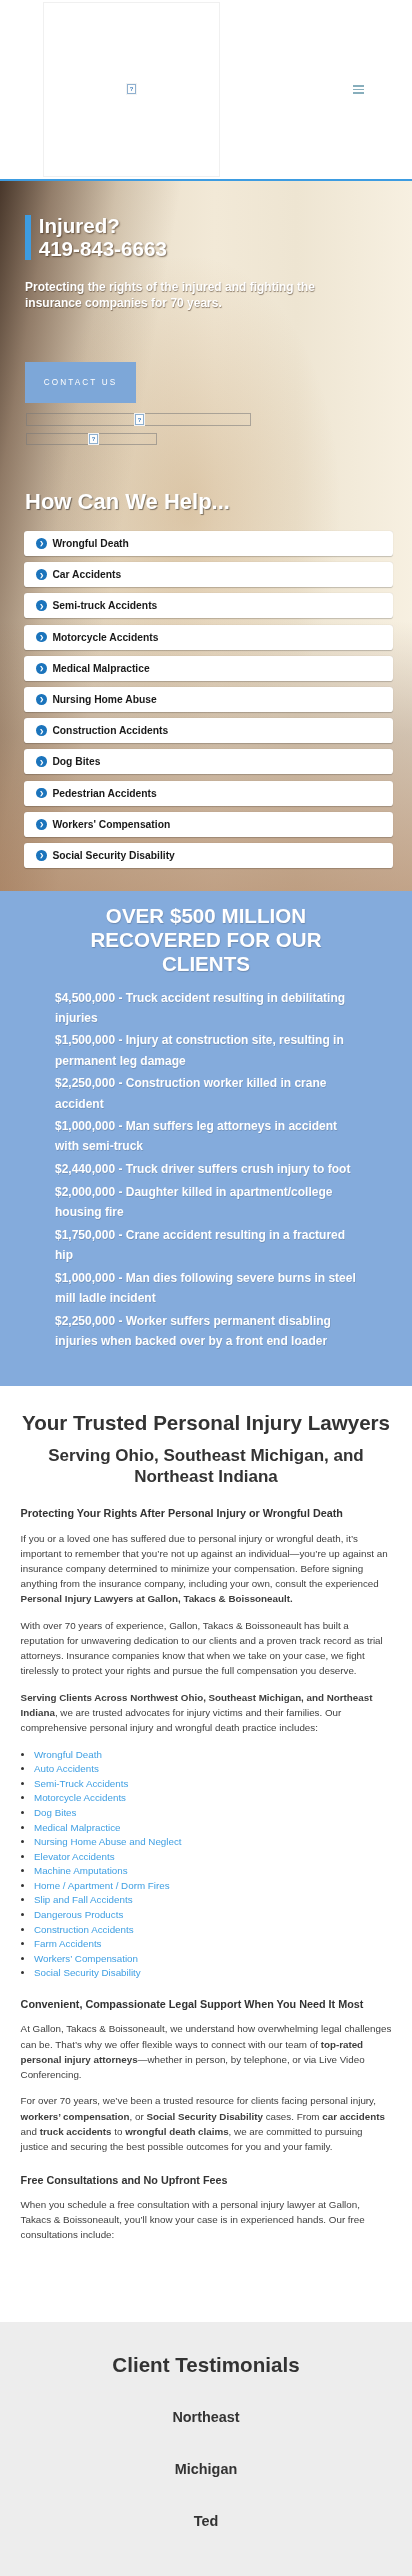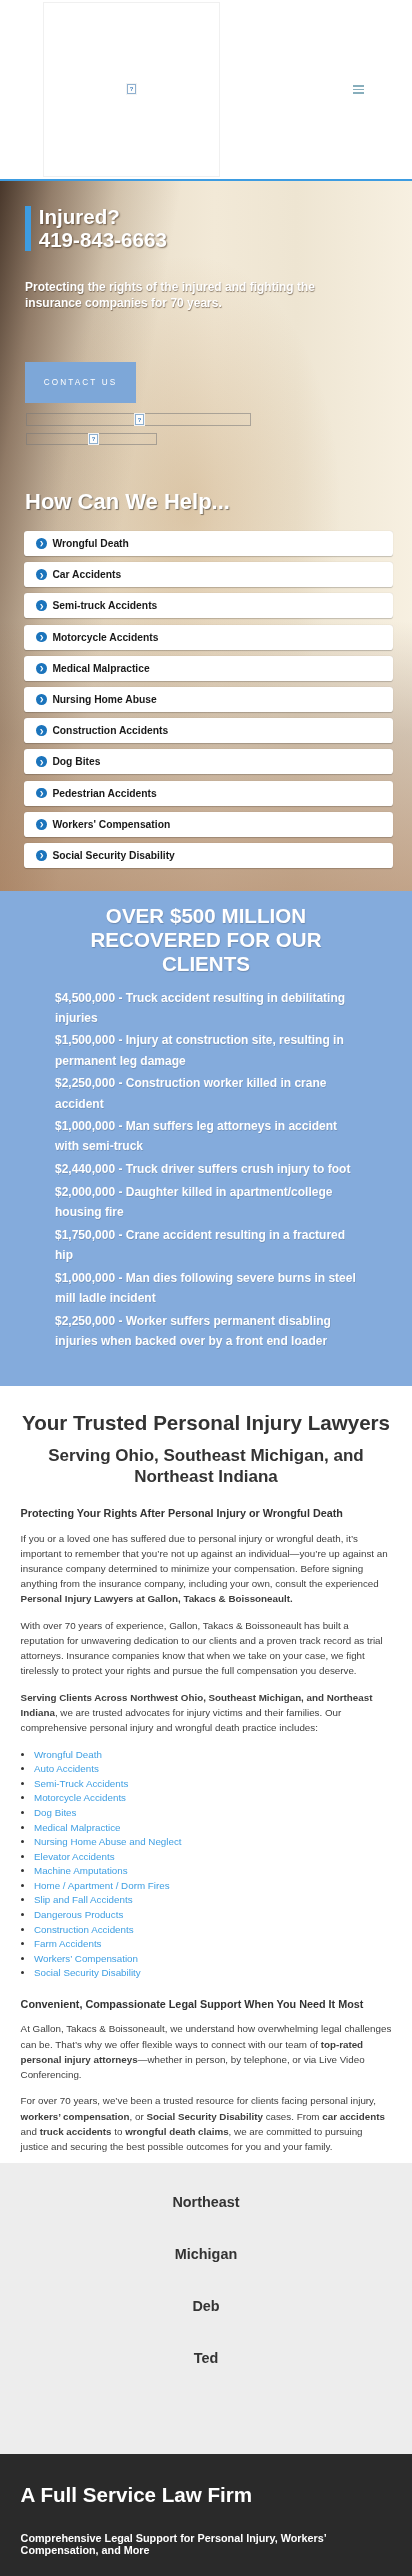--- a/index.html
+++ b/index.html
@@ -40,21 +40,21 @@
   .hero {
     position: relative; height: 712px; overflow: hidden;
     border-top: 2.6px solid #3d9ce1;
     background:
       linear-gradient(to bottom, rgba(0,0,0,0) 0%, rgba(0,0,0,0) 62%, rgba(112,74,48,0.28) 78%, rgba(150,100,64,0.55) 100%),
       radial-gradient(216px 361px at 46% 46%, rgba(170,120,60,0.30), rgba(0,0,0,0) 70%),
       linear-gradient(100deg, rgba(52,35,24,0.88) 0%, rgba(84,58,40,0.55) 10%, rgba(120,90,60,0.22) 22%, rgba(0,0,0,0) 34%),
       linear-gradient(to right, #d8c7b1 0%, #eadfcb 30%, #f2e9d7 52%, #eee5d2 72%, #f7f0e1 100%);
   }
   .hero-title {
-    position: absolute; left: 25px; top: 25px;
+    position: absolute; left: 25px; top: 34px;
     border-left: 6.2px solid #3d9ce1; padding-left: 7.7px;
     color: #fff; font-weight: bold; font-size: 20.6px; line-height: 1.1;
     text-shadow: 1px 1px 1.5px rgba(55,35,18,0.6);
   }
   .hero-sub {
     position: absolute; left: 25px; top: 98px; width: 343px;
     color: #fff; font-weight: bold; font-size: 12px; line-height: 1.35;
     text-shadow: 0.5px 1px 1px rgba(55,35,18,0.55);
   }
   .btn-contact {
@@ -97,21 +97,21 @@
   .results h2 {
     text-align: center; font-size: 20.6px; font-weight: bold; line-height: 1.17;
     margin-bottom: 11.3px; text-shadow: 0.5px 1px 1px rgba(100,128,165,0.8);
   }
   .r-item {
     font-size: 12px; font-weight: bold; line-height: 1.68; margin-bottom: 2.6px;
     text-shadow: 0.5px 0.5px 0.5px rgba(104,132,168,0.6);
   }
 
   
-  .trusted { height: 777px; overflow: hidden; background: #fff; padding: 24px 20.6px 0; }
+  .trusted { height: 936px; overflow: hidden; background: #fff; padding: 24px 20.6px 0; }
   .trusted h2 {
     text-align: center; color: #333; font-size: 20.6px; line-height: 1.22; font-weight: bold;
   }
   .trusted h3 {
     text-align: center; color: #333; font-size: 17px; line-height: 1.25; font-weight: bold;
     margin-top: 10px;
   }
   .lead { font-size: 10.8px; font-weight: bold; color: #333; margin-top: 19.6px; }
   .trusted p.body, .dark p.body {
     font-size: 9.8px; line-height: 1.55; margin-top: 11.3px; color: #3e3e3e;
@@ -353,27 +353,27 @@
 
   <p class="lead">Convenient, Compassionate Legal Support When You Need It Most</p>
   <p class="body"><span>At Gallon, Takacs &amp; Boissoneault, we understand how overwhelming legal challenges can be. That’s why we offer flexible ways to connect with our team of </span><b>top-rated personal injury attorneys</b><span>—whether in person, by telephone, or via Live Video Conferencing.</span></p>
   <p class="body"><span>For over 70 years, we’ve been a trusted resource for clients facing personal injury, </span><b>workers’ compensation</b><span>, or </span><b>Social Security Disability</b><span> cases. From </span><b>car accidents</b><span> and </span><b>truck accidents</b><span> to </span><b>wrongful death claims</b><span>, we are committed to pursuing justice and securing the best possible outcomes for you and your family.</span></p>
   <p class="lead">Free Consultations and No Upfront Fees</p>
   <p class="body">When you schedule a free consultation with a personal injury lawyer at Gallon, Takacs &amp; Boissoneault, you’ll know your case is in experienced hands. Our free consultations include:</p>
 
 </section>
 
 <section class="testimonials">
+  <h2>Client Testimonials</h2>
   <div>
 
       <div class="t-name">Northeast</div>
 
       <div class="t-name">Michigan</div>
 
-      <div class="t-name">Deb</div>
 
       <div class="t-name">Ted</div>
     </div>
 </section>
 
 <section class="dark">
   <h2>A Full Service Law Firm</h2>
   <p class="lead">Comprehensive Legal Support for Personal Injury, Workers’ Compensation, and More</p>
 
 </section>

